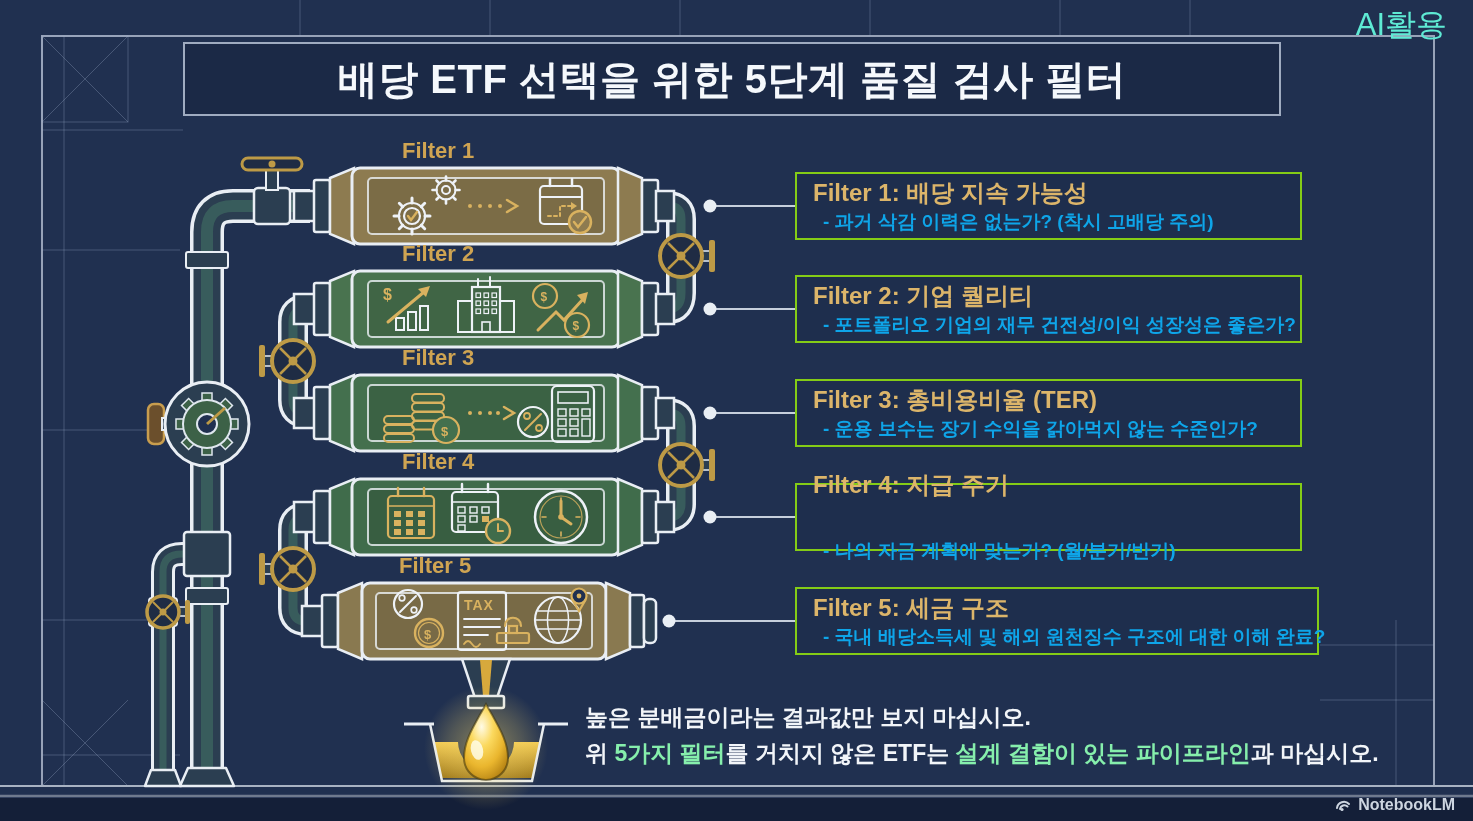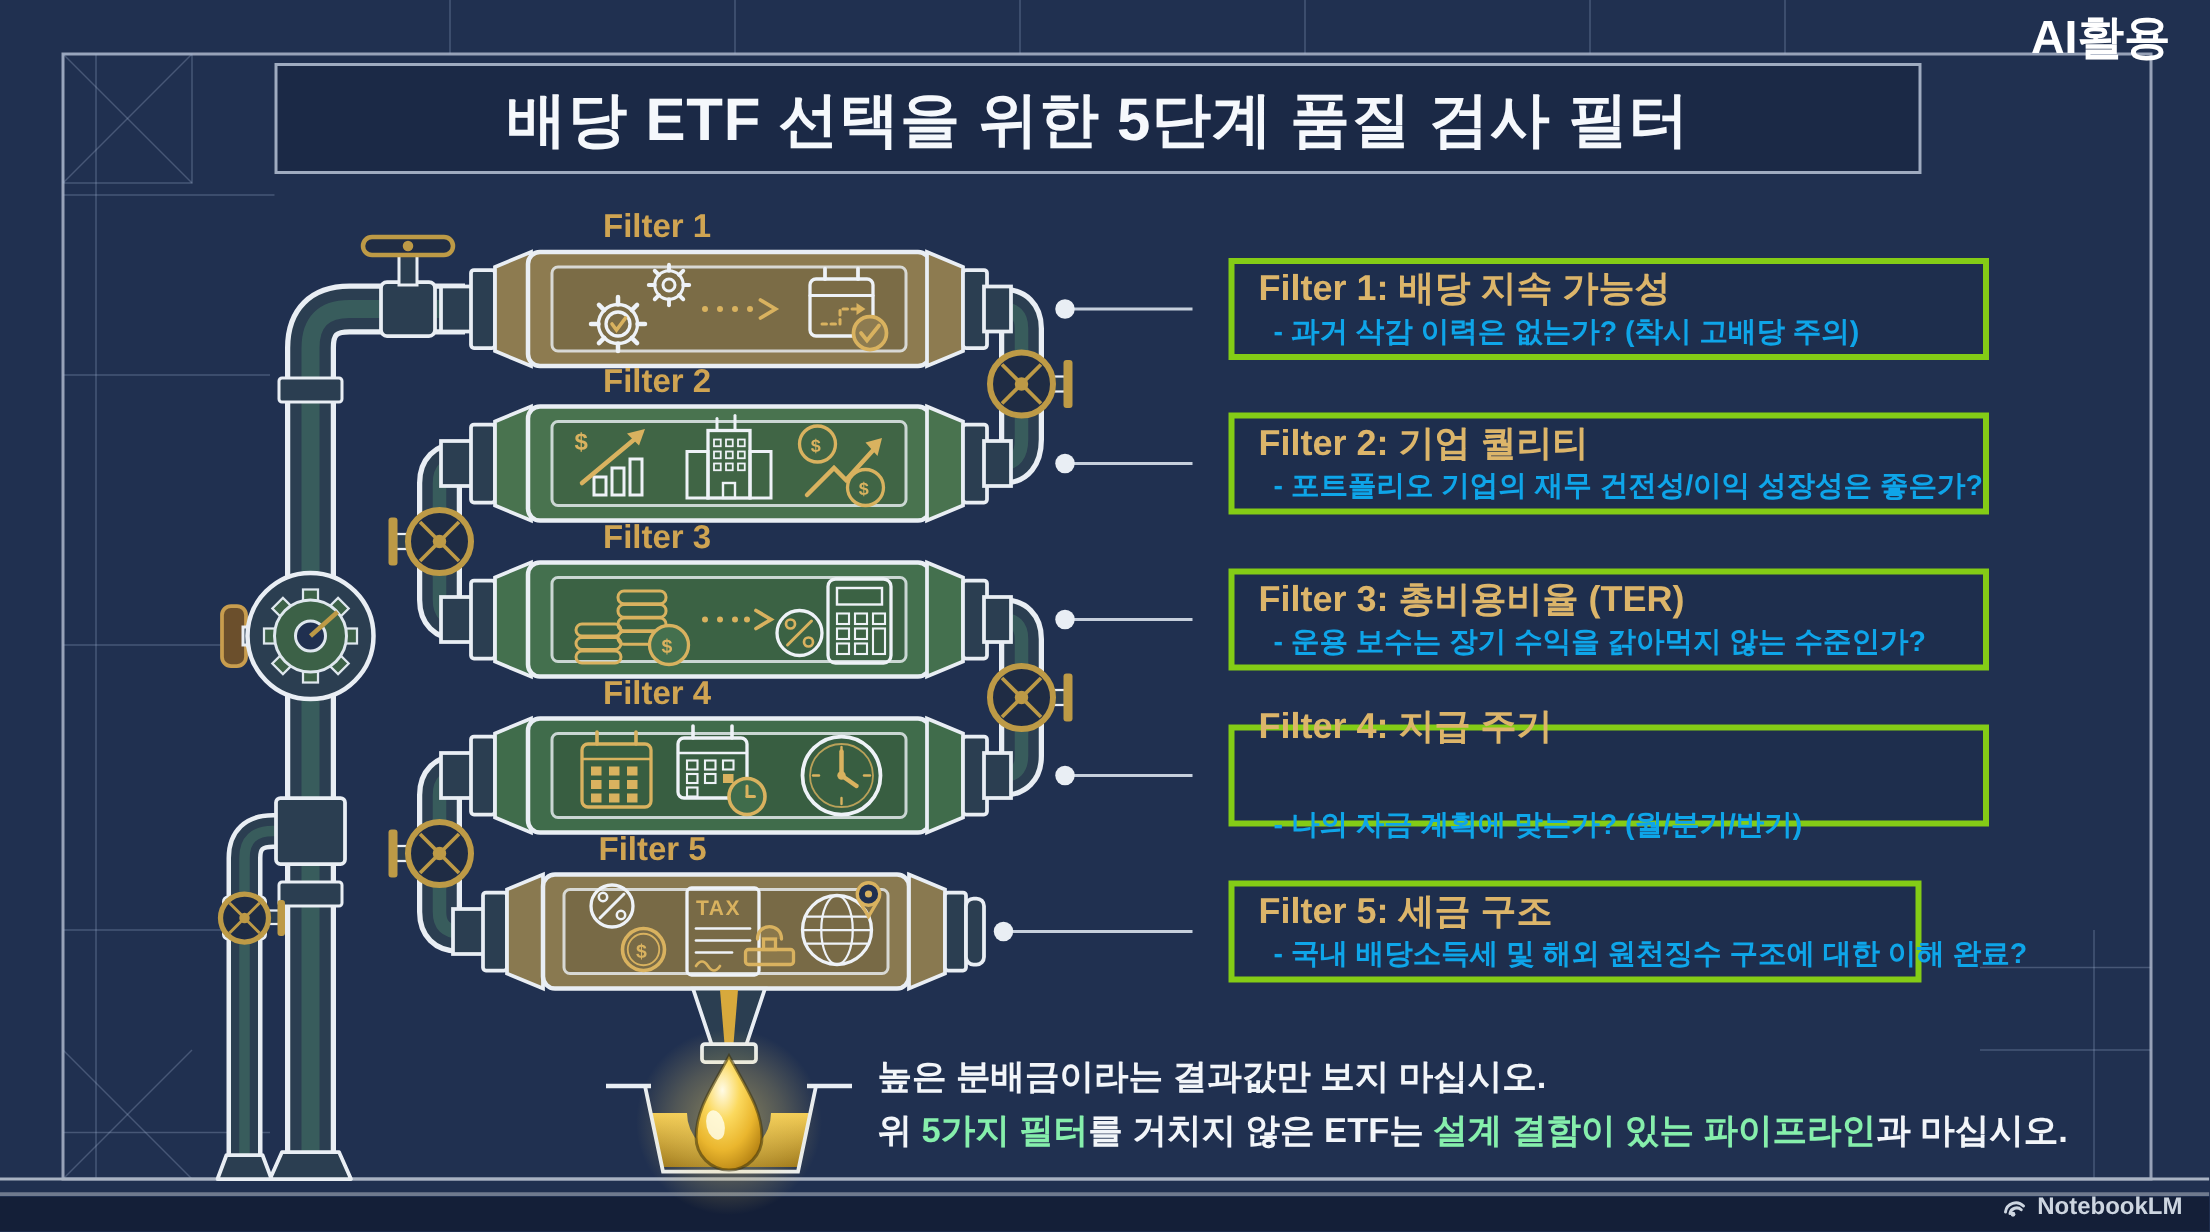--- a/index.html
+++ b/index.html
@@ -2,24 +2,24 @@
 <html><head>
 <meta charset="utf-8">
 <style>
   html,body{margin:0;padding:0;background:#203050;}
   .stage{position:relative;width:1473px;height:821px;overflow:hidden;background:#203050;
          font-family:"Liberation Sans","DejaVu Sans",sans-serif;}
   svg.art{position:absolute;left:0;top:0;}
   .title-box{position:absolute;left:183px;top:42px;width:1098px;height:74px;background:#1b2946;
              border:2px solid #9fabc0;display:flex;align-items:center;justify-content:center;box-sizing:border-box;}
   .title-text{font-size:40px;font-weight:bold;color:#f5f8fc;letter-spacing:.5px;white-space:nowrap;}
-  .watermark{position:absolute;top:4px;right:26px;font-size:31px;font-weight:bold;color:#ffffff;}
+  .watermark{position:absolute;top:4px;right:26px;font-size:31px;font-weight:normal;color:#5eead4;}
   .pipe-label{position:absolute;width:170px;font-size:22px;font-weight:bold;color:#cfa452;}
-  .info-box{position:absolute;left:795px;width:507px;height:68px;box-sizing:border-box;border:4px solid #84cc16;
-            background:rgba(30,45,75,.55);padding:5px 16px;display:flex;flex-direction:column;justify-content:center;margin-left:24px;}
+  .info-box{position:absolute;left:795px;width:507px;height:68px;box-sizing:border-box;border:2px solid #84cc16;
+            background:rgba(30,45,75,.55);padding:5px 16px;display:flex;flex-direction:column;justify-content:center;}
   .box-heading{font-size:24px;font-weight:bold;color:#dcb56a;line-height:1.2;white-space:nowrap;}
   .box-detail{font-size:19px;font-weight:bold;color:#0ea5e9;padding-left:10px;line-height:1.25;margin-top:2px;white-space:nowrap;}
   .conclusion{position:absolute;left:585px;top:699px;font-weight:bold;}
   .c-line{font-size:23px;color:#f2f5f9;line-height:36px;white-space:nowrap;}
   .gold{color:#86efac;}
   .brand{position:absolute;right:18px;top:796px;display:flex;align-items:center;gap:6px;
          color:#cdd5e0;font-size:16px;font-weight:bold;}
 </style>
 </head>
 <body>
@@ -501,21 +501,21 @@
   <div class="box-detail">- 포트폴리오 기업의 재무 건전성/이익 성장성은 좋은가?</div>
 </div>
 <div class="info-box" style="top:379px;">
   <div class="box-heading">Filter 3: 총비용비율 (TER)</div>
   <div class="box-detail">- 운용 보수는 장기 수익을 갉아먹지 않는 수준인가?</div>
 </div>
 <div class="info-box" style="top:483px;gap:37px;">
   <div class="box-heading">Filter 4: 지급 주기</div>
   <div class="box-detail">- 나의 자금 계획에 맞는가? (월/분기/반기)</div>
 </div>
-<div class="info-box" style="top:587px;width:462px;">
+<div class="info-box" style="top:587px;width:524px;">
   <div class="box-heading">Filter 5: 세금 구조</div>
   <div class="box-detail">- 국내 배당소득세 및 해외 원천징수 구조에 대한 이해 완료?</div>
 </div>
 
 <div class="conclusion">
   <div class="c-line">높은 분배금이라는 결과값만 보지 마십시오.</div>
   <div class="c-line"><span>위 </span><span class="gold">5가지 필터</span><span>를 거치지 않은 ETF는 </span><span class="gold">설계 결함이 있는 파이프라인</span><span>과 마십시오.</span></div>
 </div>
 
 <div class="brand">

